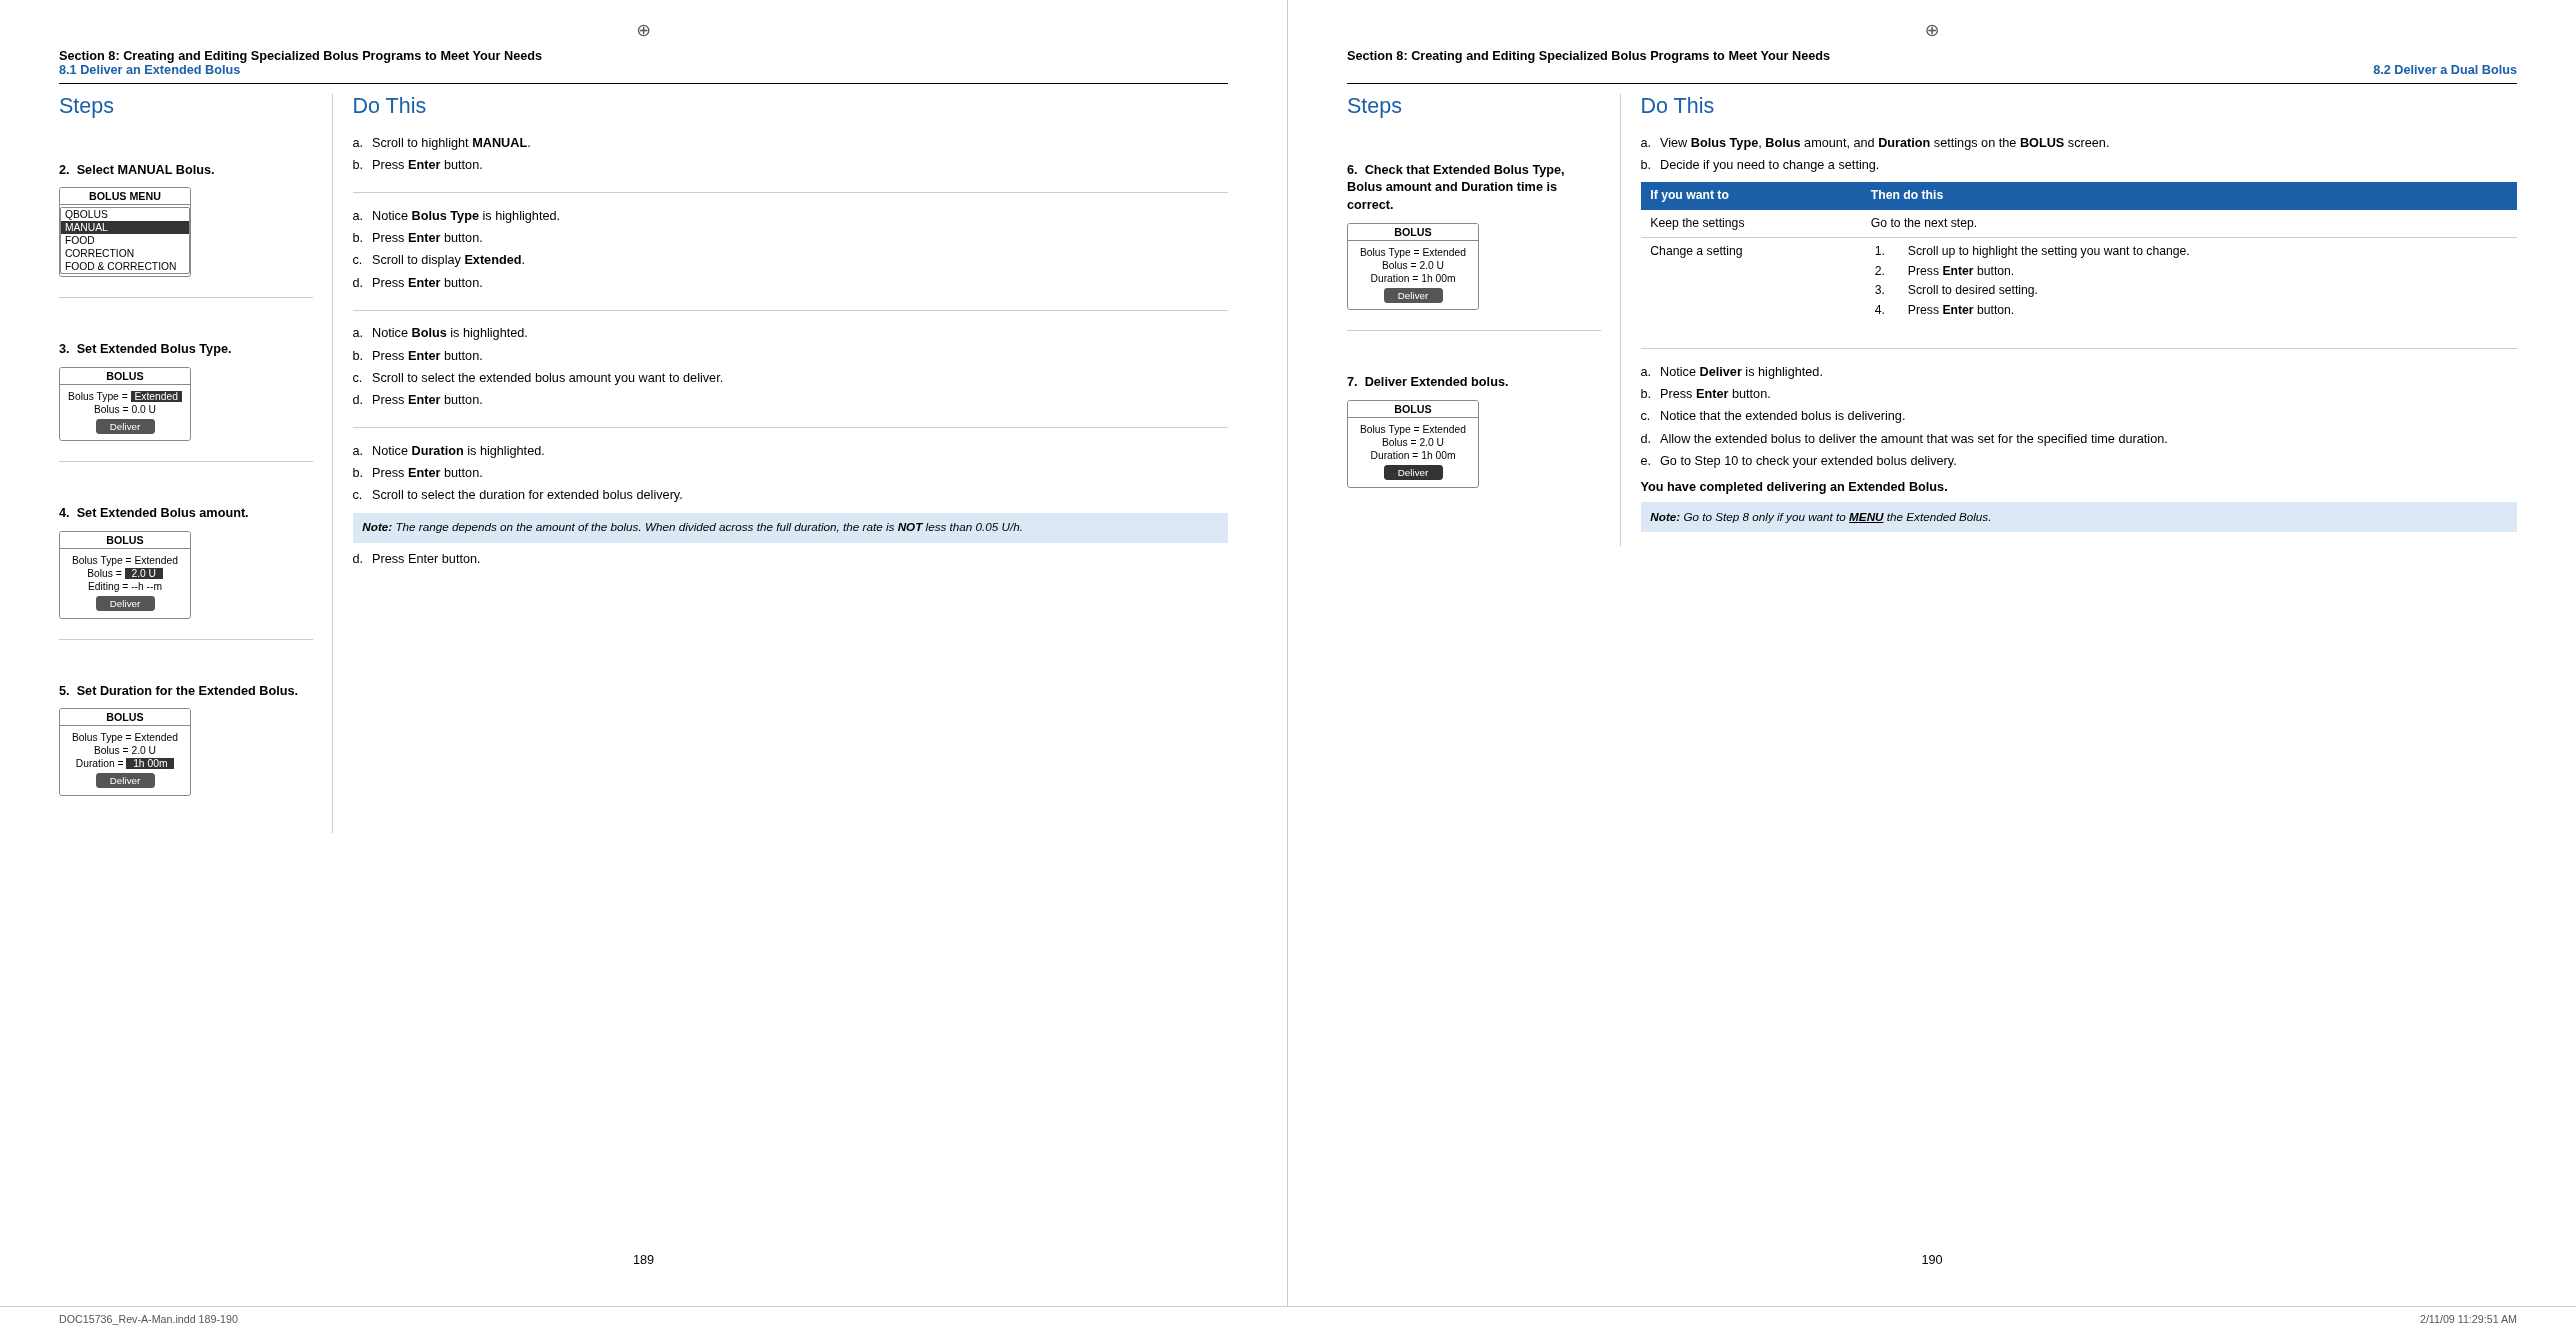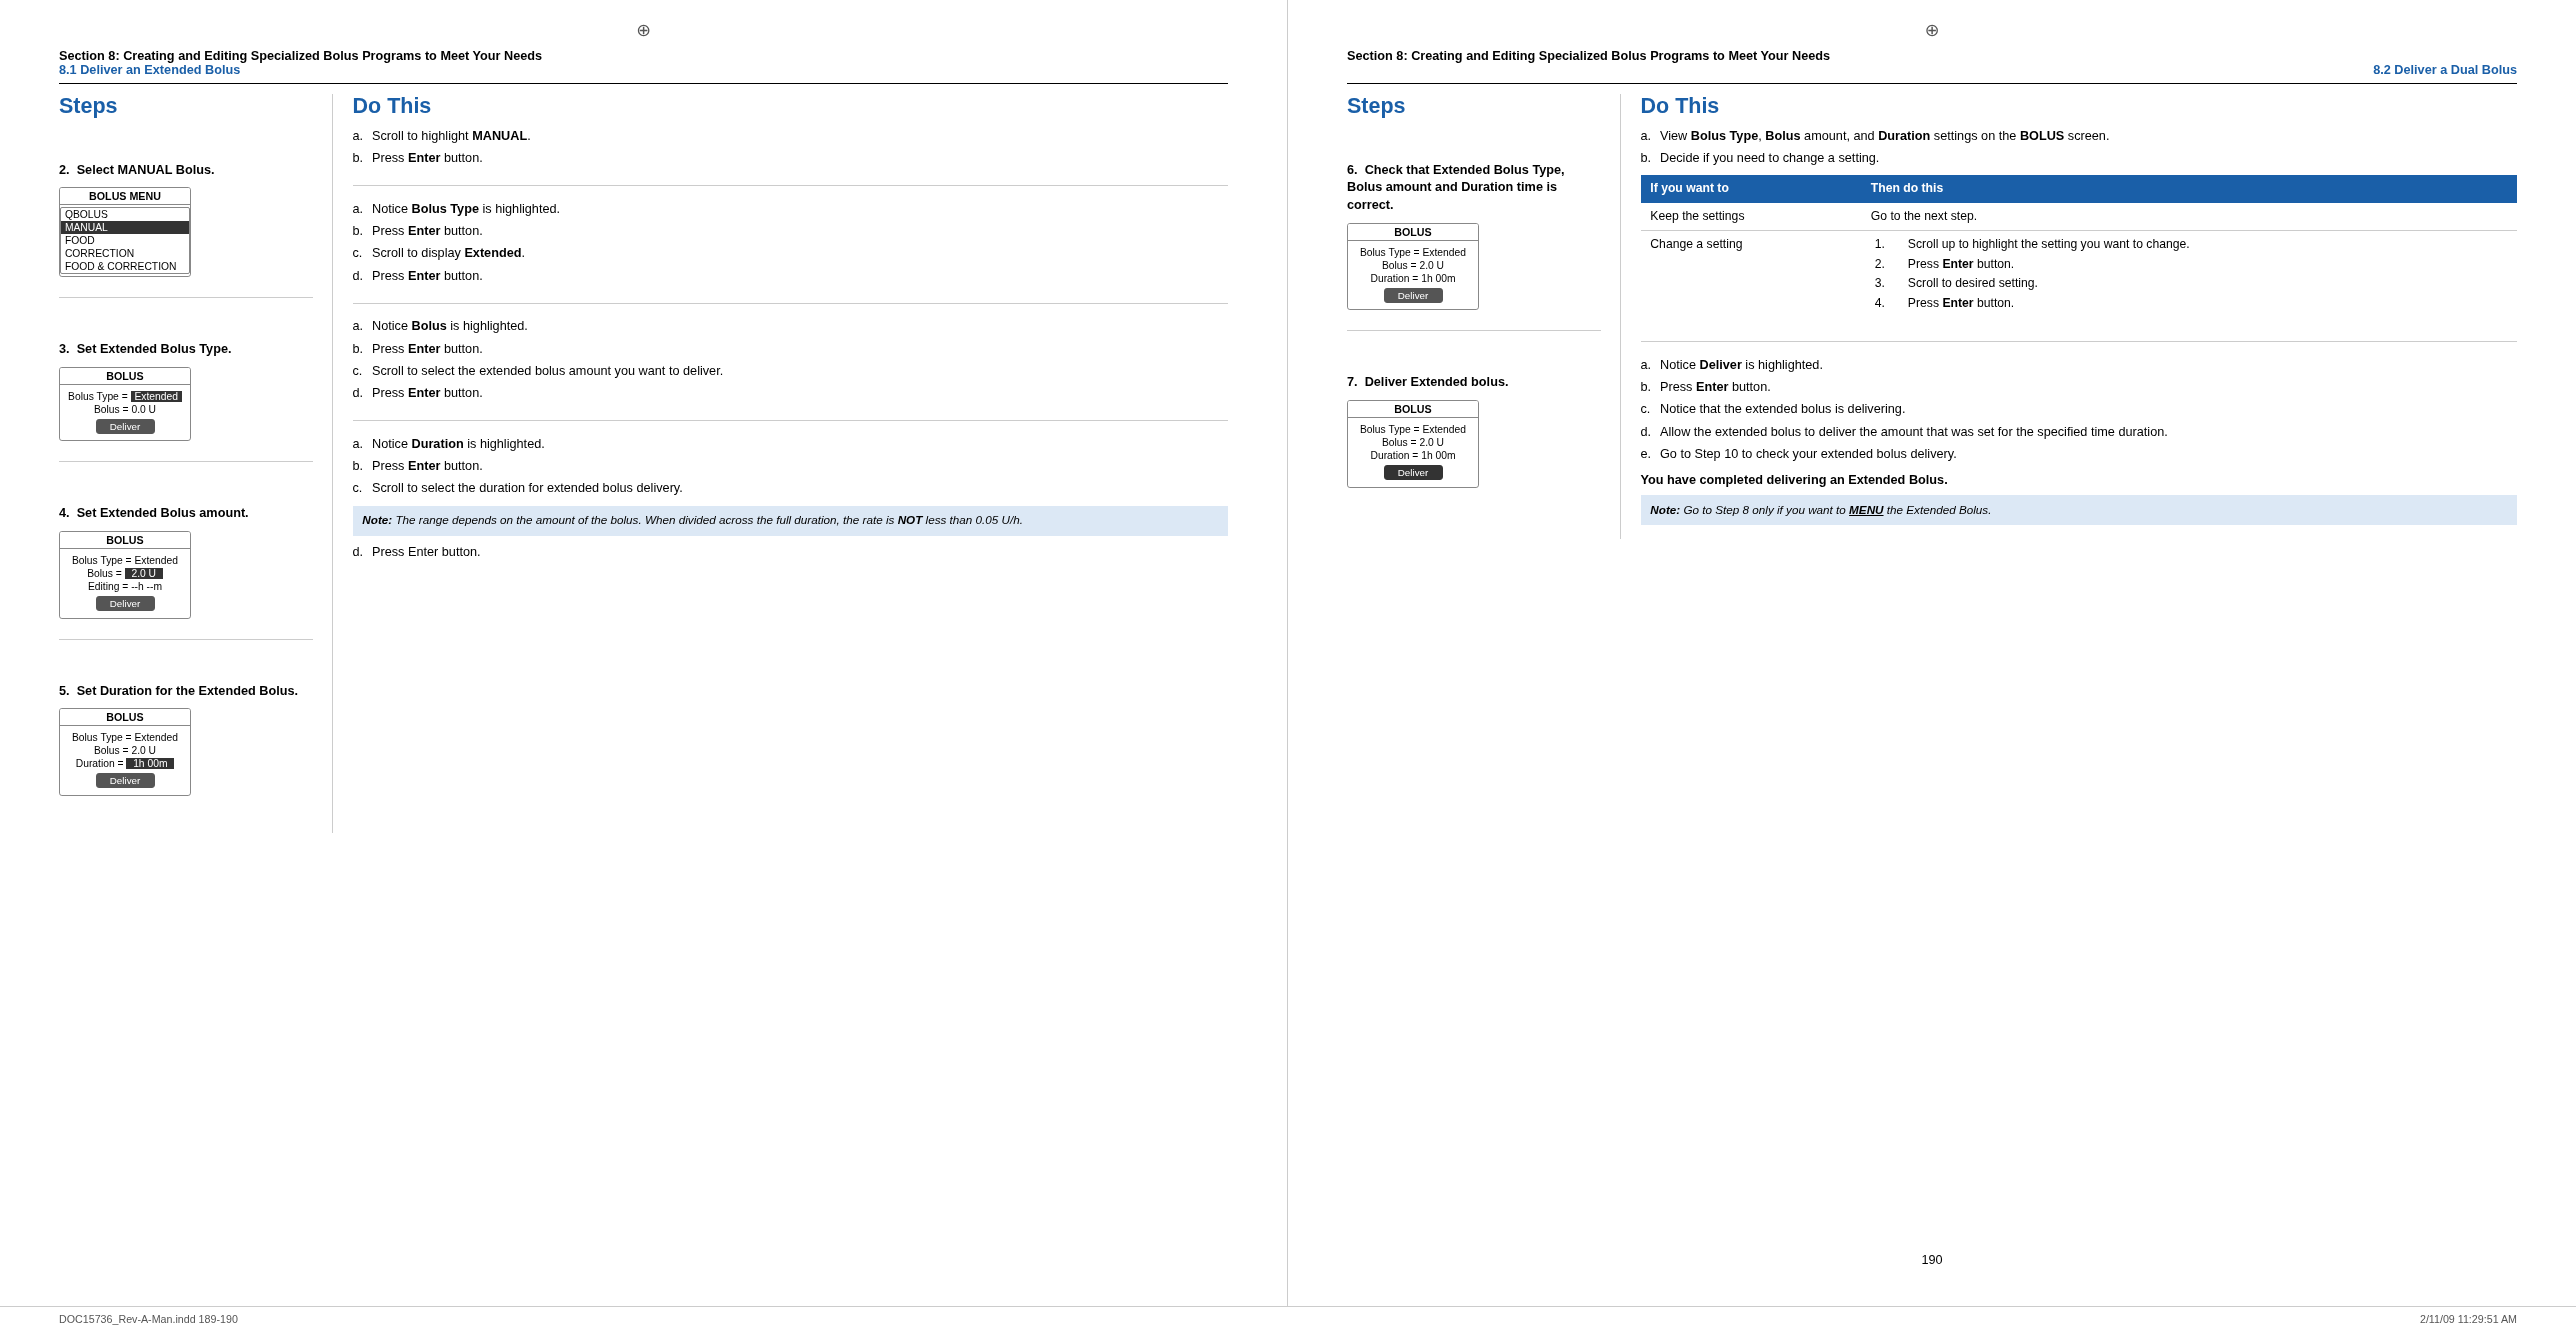--- a/index.html
+++ b/index.html
@@ -54,23 +54,23 @@
       flex-shrink: 0;
       padding-right: 19.5px;
     }
     .col-do {
       flex: 1;
       border-left: 1px solid #ccc;
       padding-left: 19.5px;
     }
     .col-header {
       font-size: 21.5px;
-      font-weight: bold;
+      font-weight: normal;
       color: #1a5fa8;
-      margin-bottom: 8px;
+      margin-bottom: 15px;
     }
 
     
     .step-item {
       margin-bottom: 17.6px;
       border-bottom: 1px solid #ccc;
       padding-bottom: 20px;
       margin-top: 43px;
     }
     .step-item:last-child { border-bottom: none; }
@@ -350,20 +350,21 @@
                 <span class="note-label">Note:</span><span class="note-text"> The range depends on the amount of the bolus. When divided across the full duration, the rate is <strong>NOT</strong> less than 0.05 U/h.</span>
               </div>
             </li>
             <li><span class="letter">d.</span>Press Enter button.</li>
           </ul>
         </div>
 
       </div>
     </div>
 
+    <div class="page-footer">189</div>
   </div>
 
   <div class="page page-right">
     <div class="crosshair">⊕</div>
 
     <div class="section-header">
       <div class="section-title">Section 8: Creating and Editing Specialized Bolus Programs to Meet Your Needs</div>
       <div class="section-subtitle" style="text-align:right;">8.2 Deliver a Dual Bolus</div>
     </div>
     <hr class="header-divider">

